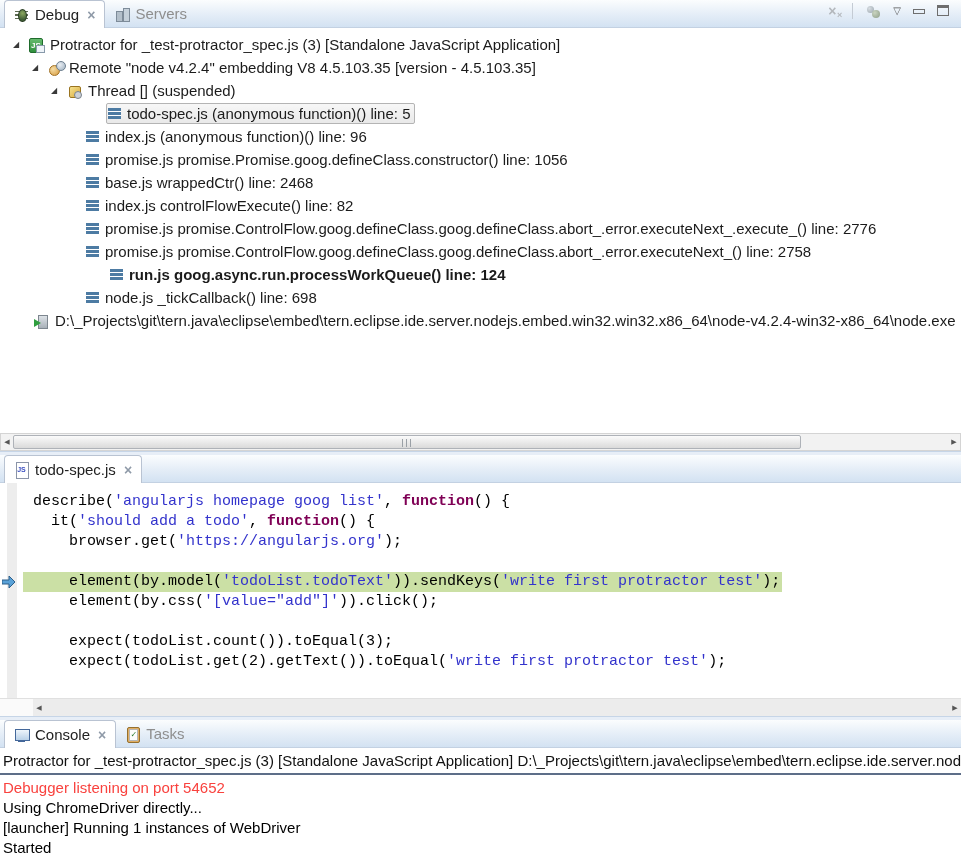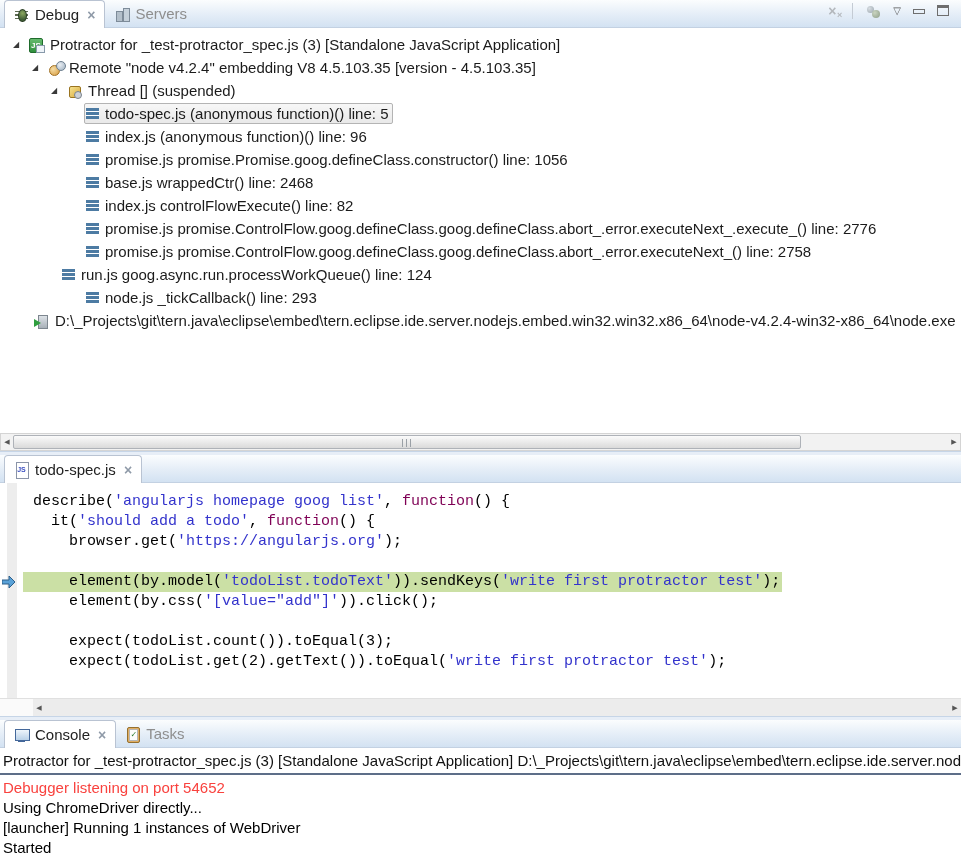--- a/index.html
+++ b/index.html
@@ -96,21 +96,21 @@
   #code-wrap { position:relative; height:215px; background:#fff; overflow:hidden;
     font-family:"Liberation Mono","DejaVu Sans Mono",monospace; font-size:15px; line-height:20px; }
   #ruler { position:absolute; left:0; top:0; bottom:0; width:22px; background:#fff; }
   #ruler-strip { position:absolute; left:7px; top:0; bottom:0; width:10px; background:#ededed; }
   #code-lines { position:absolute; left:23px; top:9px; right:0; }
   .code-row { height:20px; white-space:pre; }
   .code-line { display:inline-block; padding-left:10px; min-height:20px; }
   .code-line.current { background:var(--current-line,#cbe0a5); padding-right:2px; }
   .tok-p { color:#000; }
   .tok-s { color:var(--string-color,#3333cc); }
-  .tok-k { color:var(--keyword-color,#7f0055); font-weight:normal;text-align:right; }
+  .tok-k { color:var(--keyword-color,#7f0055); font-weight:bold;text-align:right; }
   #ip-arrow { position:absolute; left:2px; top:93px; width:14px; height:12px; }
   .ed-scroll { height:18px; display:flex; border-top:1px solid #e0e0e0; }
   .ed-scroll .pad { width:33px; background:#fafafa; }
   .ed-scroll .track { flex:1; background:#ececec; position:relative; }
   .ed-scroll .track .sb-arrow { height:18px; }
 
   
   #console-view { height:178px; display:flex; flex-direction:column; }
   #console-desc { height:27px; line-height:25px; font-size:15px; padding-left:3px; color:#111;
     border-bottom:2px solid #5d6e88; white-space:nowrap; overflow:hidden; background:#fff; }
@@ -157,21 +157,21 @@
           <span class="tree-label">Remote "node v4.2.4" embedding V8 4.5.103.35 [version - 4.5.103.35]</span>
         </span>
       </div>
       <div class="tree-row" style="padding-left: 51px;">
         <span class="tree-arrow">◢</span>
         <span class="row-box">
           <span class="icon icon-thread"></span>
           <span class="tree-label">Thread [] (suspended)</span>
         </span>
       </div>
-      <div class="tree-row selected" style="padding-left: 70px;">
+      <div class="tree-row selected" style="padding-left: 92px;">
         <span class="tree-arrow"></span>
         <span class="row-box">
           <span class="icon icon-stack-frame"></span>
           <span class="tree-label">todo-spec.js (anonymous function)() line: 5</span>
         </span>
       </div>
       <div class="tree-row" style="padding-left: 70px;">
         <span class="tree-arrow"></span>
         <span class="row-box">
           <span class="icon icon-stack-frame"></span>
@@ -206,32 +206,32 @@
           <span class="tree-label">promise.js promise.ControlFlow.goog.defineClass.goog.defineClass.abort_.error.executeNext_.execute_() line: 2776</span>
         </span>
       </div>
       <div class="tree-row" style="padding-left: 70px;">
         <span class="tree-arrow"></span>
         <span class="row-box">
           <span class="icon icon-stack-frame"></span>
           <span class="tree-label">promise.js promise.ControlFlow.goog.defineClass.goog.defineClass.abort_.error.executeNext_() line: 2758</span>
         </span>
       </div>
-      <div class="tree-row" style="padding-left: 46px;">
+      <div class="tree-row" style="padding-left: 94px; font-weight: bold;">
         <span class="tree-arrow"></span>
         <span class="row-box">
           <span class="icon icon-stack-frame"></span>
           <span class="tree-label">run.js goog.async.run.processWorkQueue() line: 124</span>
         </span>
       </div>
       <div class="tree-row" style="padding-left: 70px;">
         <span class="tree-arrow"></span>
         <span class="row-box">
           <span class="icon icon-stack-frame"></span>
-          <span class="tree-label">node.js _tickCallback() line: 293</span>
+          <span class="tree-label">node.js _tickCallback() line: 698</span>
         </span>
       </div>
       <div class="tree-row" style="padding-left: 32px;">
         <span class="row-box">
           <span class="icon icon-process"></span>
           <span class="tree-label">D:\_Projects\git\tern.java\eclipse\embed\tern.eclipse.ide.server.nodejs.embed.win32.win32.x86_64\node-v4.2.4-win32-x86_64\node.exe</span>
         </span>
       </div>
     </div>
   <div class="hscroll">

